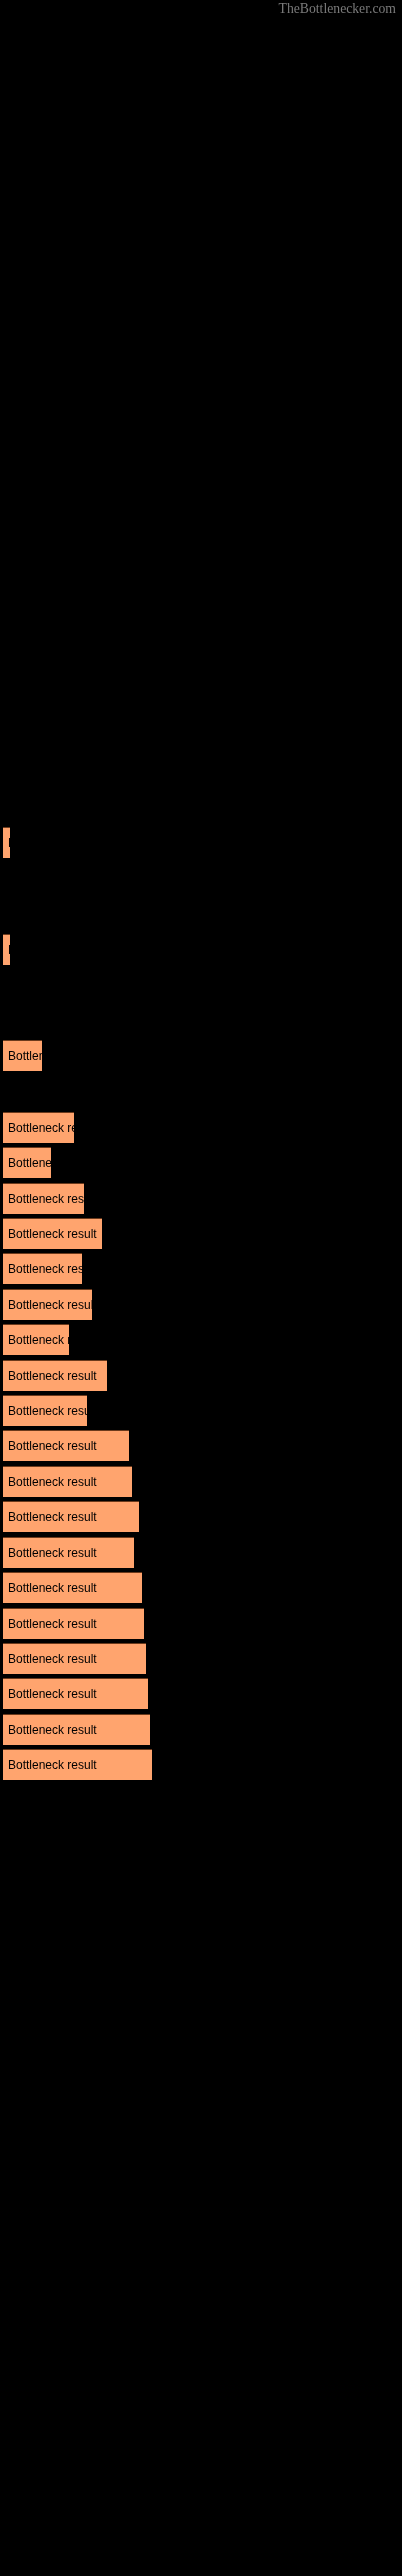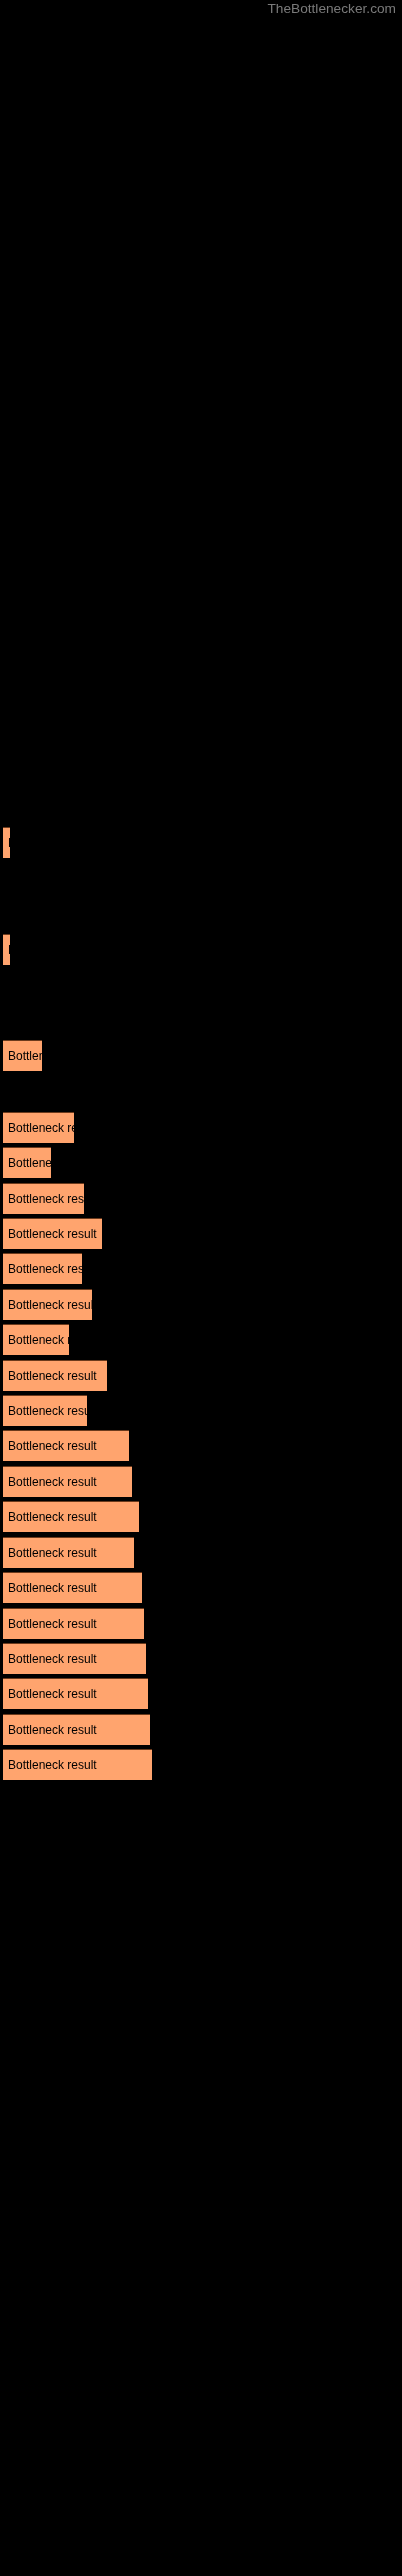--- a/index.html
+++ b/index.html
@@ -16,21 +16,21 @@
     overflow: hidden;
     font-family: "Liberation Sans", sans-serif;
   }
   #watermark {
     position: absolute;
     top: 0px;
     left: 0px;
     width: 396px;
     text-align: right;
     color: #7a7a7a;
-    font-family: Liberation Sans, sans-serif;
+    font-family: Liberation Serif, serif;
     font-size: 13.7px;
     line-height: 17.7px;
     letter-spacing: 0px;
     white-space: nowrap;
     user-select: none;
   }
   #plot {
     position: absolute;
     left: 0;
     top: 0;

